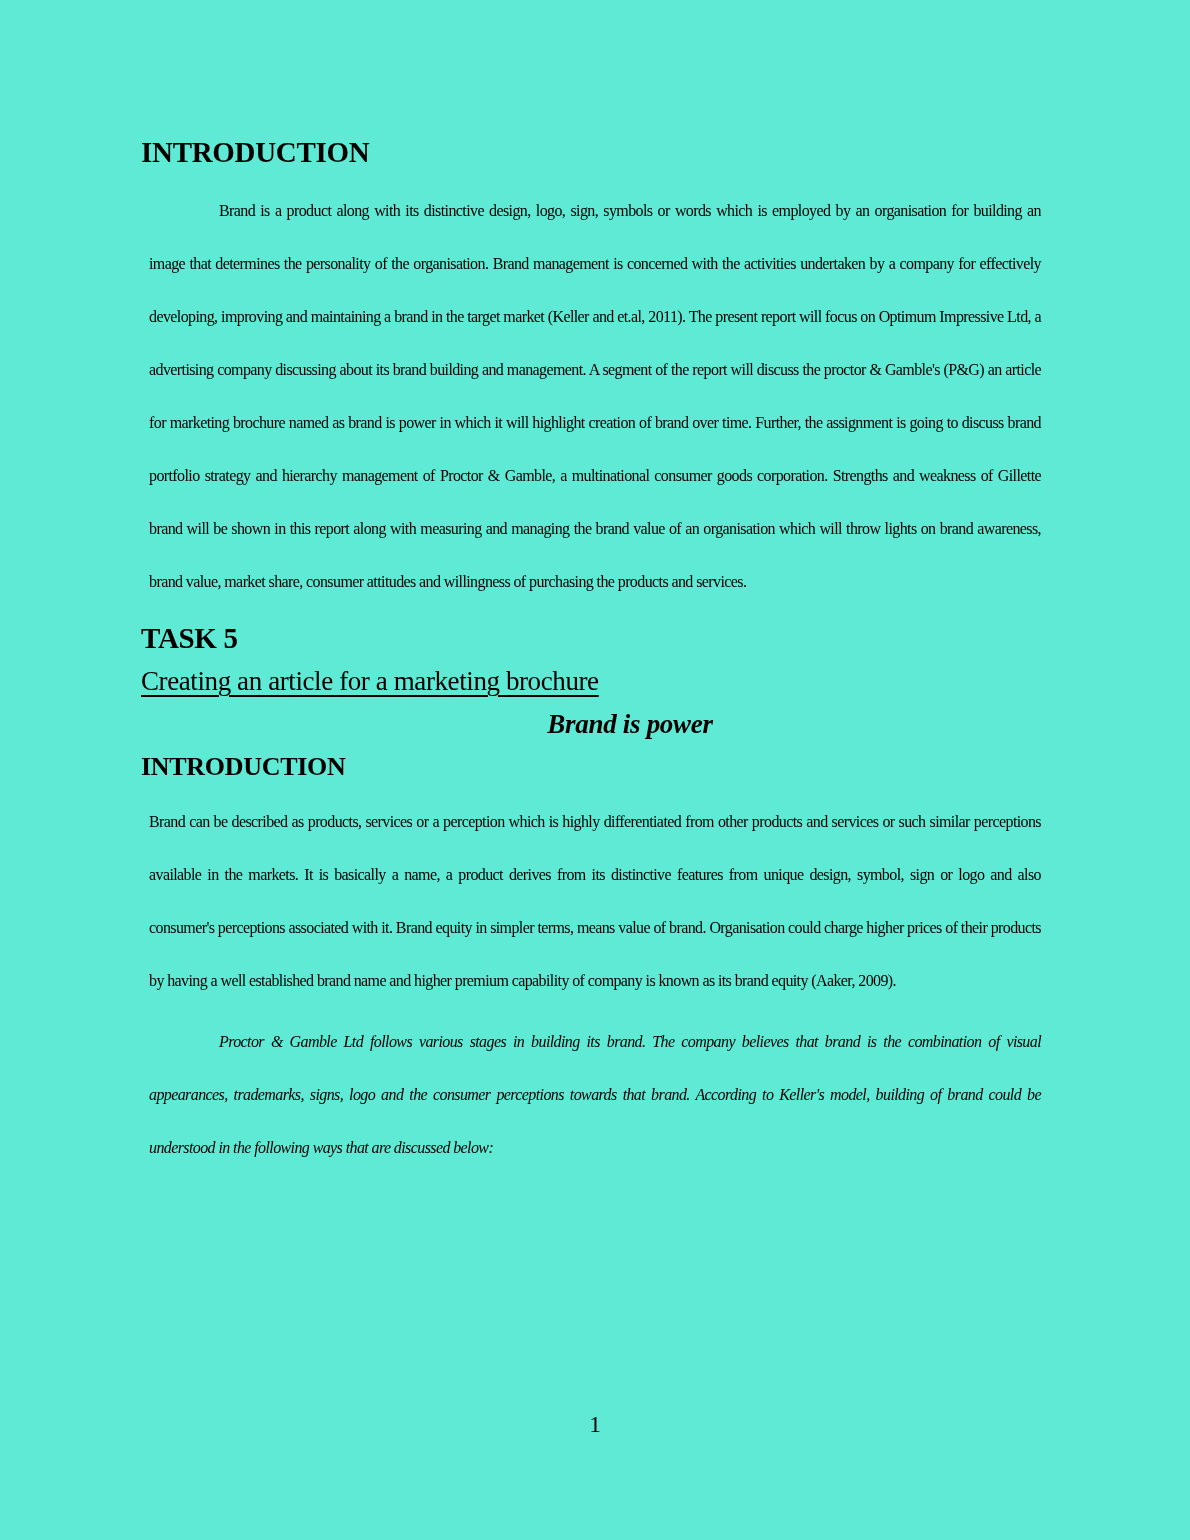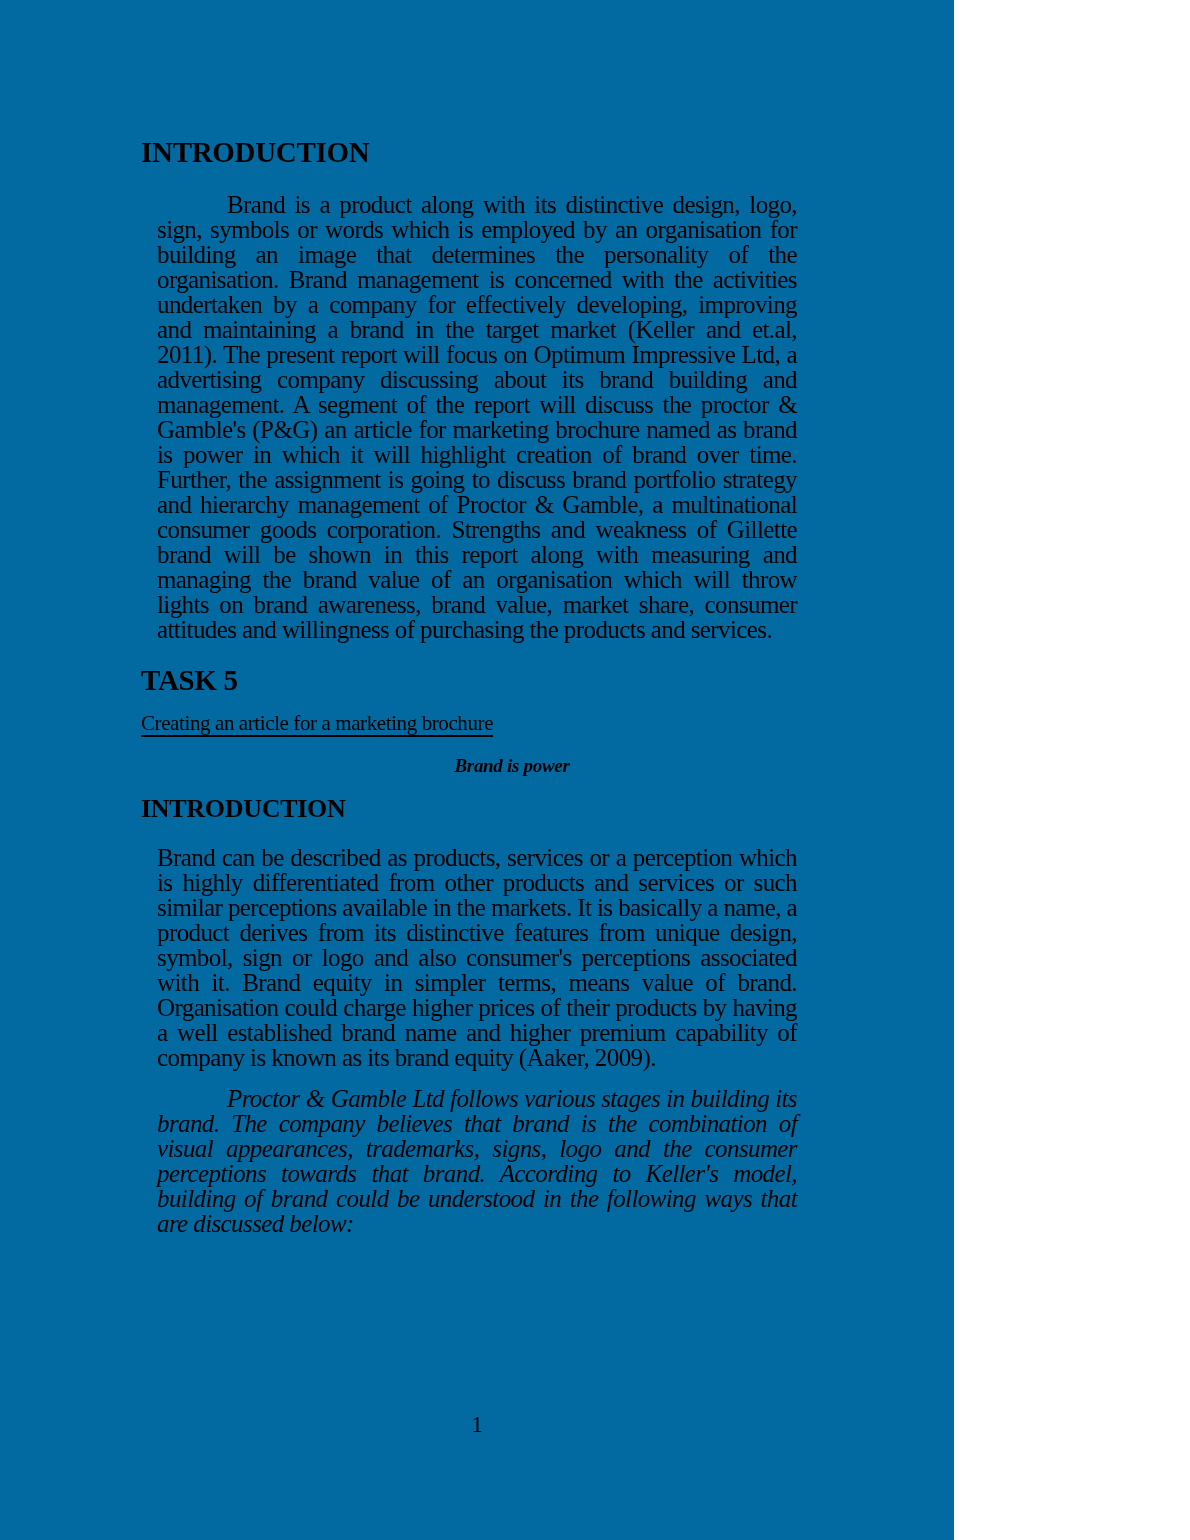--- a/index.html
+++ b/index.html
@@ -2,76 +2,76 @@
 <html><head>
 <meta charset="utf-8">
 <style>
   html, body {
     margin: 0;
     padding: 0;
     background: #ffffff;
   }
   .page {
     position: relative;
-    width: 954px;
+    width: 1190px;
     height: 1540px;
     box-sizing: border-box;
-    background: #0369a1;
+    background: #5eead4;
     color: #000000;
     font-family: "Liberation Serif", "DejaVu Serif", serif;
     padding: 128px 141px 0 141px;
     overflow: hidden;
   }
   .h-main {
     font-size: 29px;
     font-weight: bold;
     line-height: 48px;
     letter-spacing: -0.3px;
     margin: 0;
   }
   .h-task {
     font-size: 29px;
     font-weight: bold;
     line-height: 44px;
     letter-spacing: -0.3px;
     margin: 5px 0 0 0;
   }
   .h-sub {
-    font-size: 21px;
+    font-size: 27px;
     font-weight: normal;
     line-height: 40px;
     letter-spacing: -0.4px;
     margin: 1px 0 0 0;
     text-decoration: underline;
     text-decoration-thickness: 2px;
     text-underline-offset: 5px;
   }
   .article-title {
-    font-size: 19px;
+    font-size: 27px;
     font-weight: bold;
     font-style: italic;
     line-height: 40px;
     letter-spacing: -0.3px;
     margin: 3px 0 0 0;
     text-align: center;
     text-indent: 70px; 
   }
   .h-article {
     font-size: 26px;
     font-weight: bold;
     line-height: 41px;
     letter-spacing: -0.3px;
     margin: 2px 0 0 0;
   }
   .body-text {
-    font-size: 25px;
-    line-height: 25px;
+    font-size: 16px;
+    line-height: 53px;
     letter-spacing: -0.6px;
     text-align: justify;
-    margin: 16px;
+    margin: 8px;
   }
   .indent {
     text-indent: 70px;
   }
   .para-gap {
     margin-top: 2px;
     font-style: italic;
   }
   .footer {
     position: absolute;

